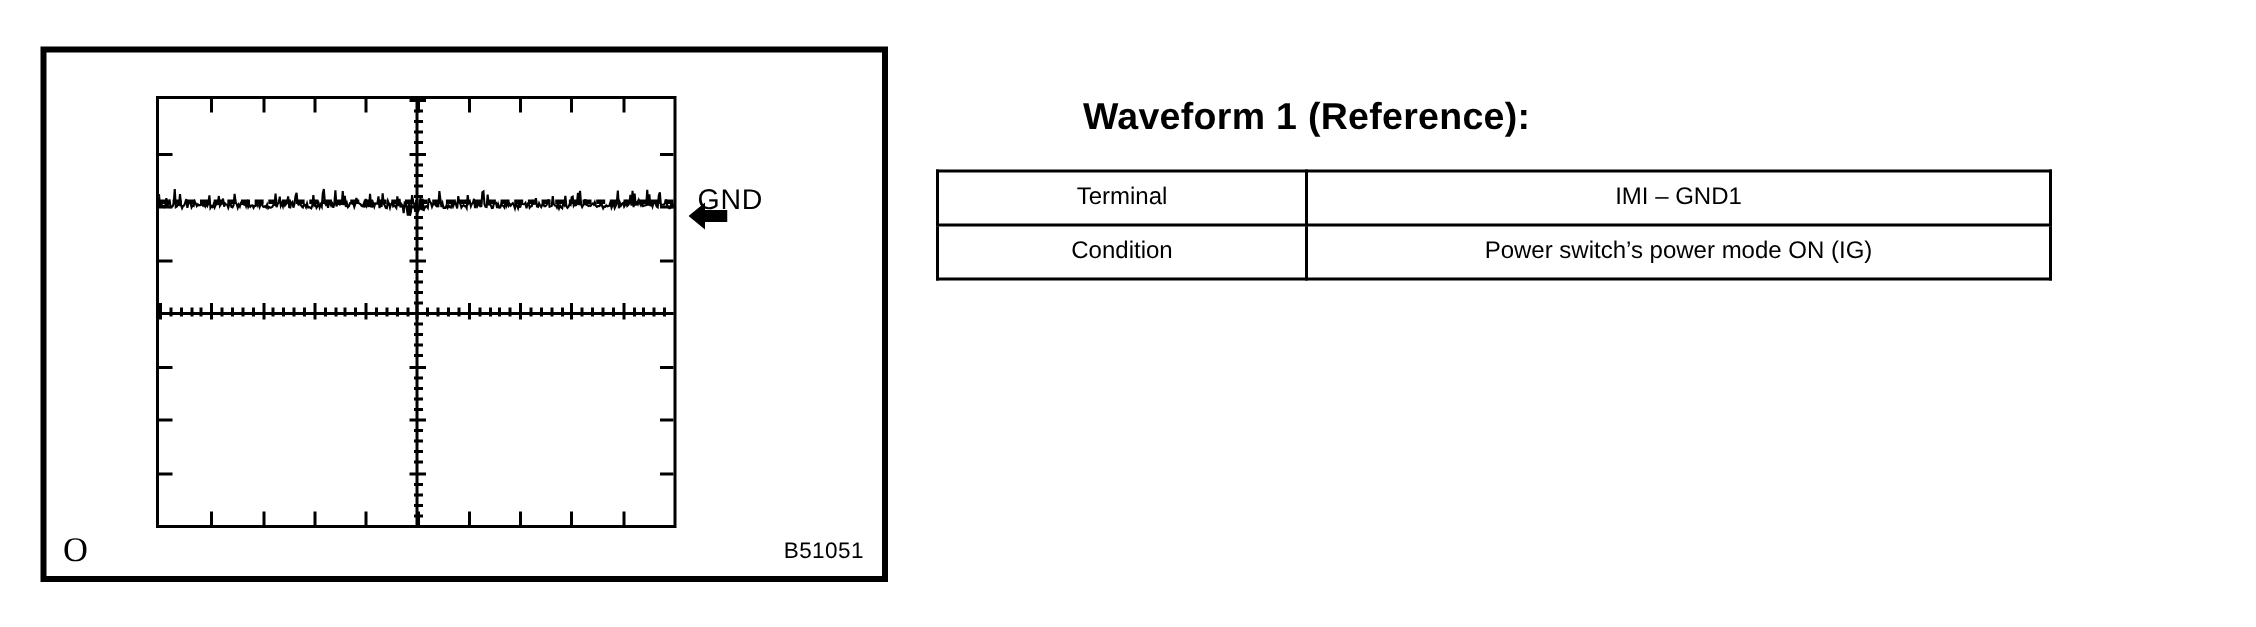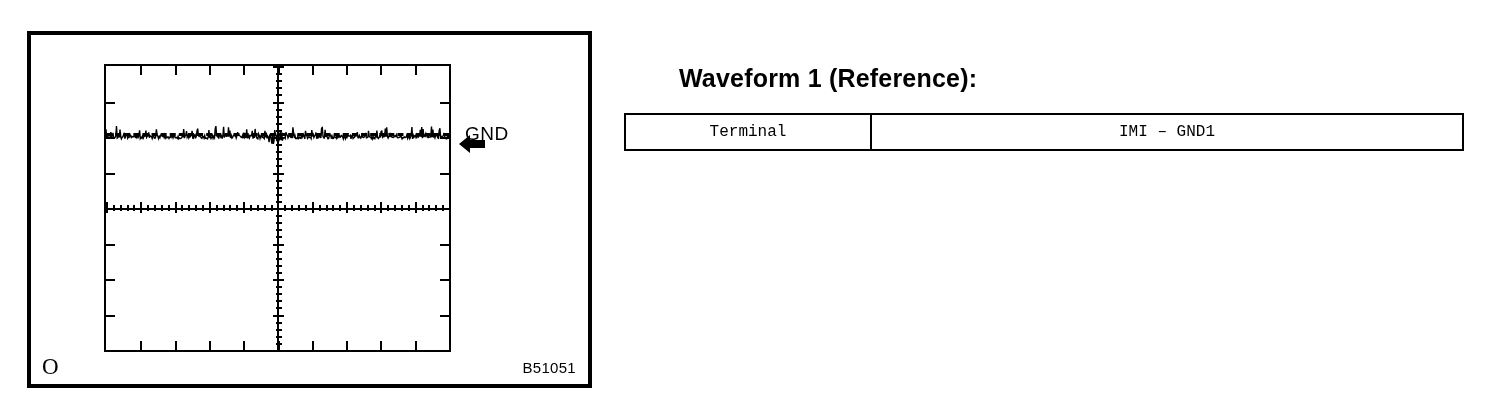--- a/index.html
+++ b/index.html
@@ -126,36 +126,35 @@
     right: 12px;
     bottom: 9px;
     font-size: 15px;
     line-height: 1;
     letter-spacing: 0.3px;
   }
 
   
   #spec-heading {
     position: absolute;
-    left: 679px;
+    left: 722px;
     top: 64px;
     font-size: 25px;
     font-weight: bold;
     letter-spacing: 0.2px;
     white-space: nowrap;
   }
 
   #spec-table {
     position: absolute;
     left: 624px;
     top: 113px;
-    width: 840px;
+    width: 744px;
     border-collapse: collapse;
     table-layout: fixed;
-    font-family: Liberation Mono, monospace;
   }
   #spec-table td {
     border: 2px solid #000000;
     height: 34px;
     font-size: 16px;
     text-align: center;
     vertical-align: middle;
     padding: 0 6px;
     white-space: nowrap;
   }
@@ -321,14 +320,18 @@
 </div>
 
 <div id="spec-heading">Waveform 1 (Reference):</div>
 
 <table id="spec-table">
   <tbody id="spec-tbody">
       <tr>
         <td class="label-col">Terminal</td>
         <td>IMI – GND1</td>
       </tr>
+      <tr>
+        <td class="label-col">Condition</td>
+        <td>Power switch’s power mode ON (IG)</td>
+      </tr>
     </tbody>
 </table>
 
 </body></html>

